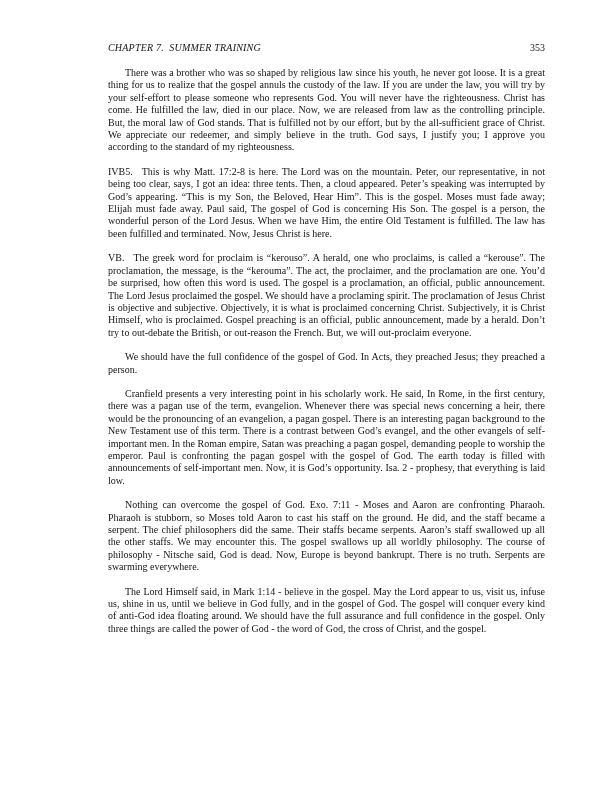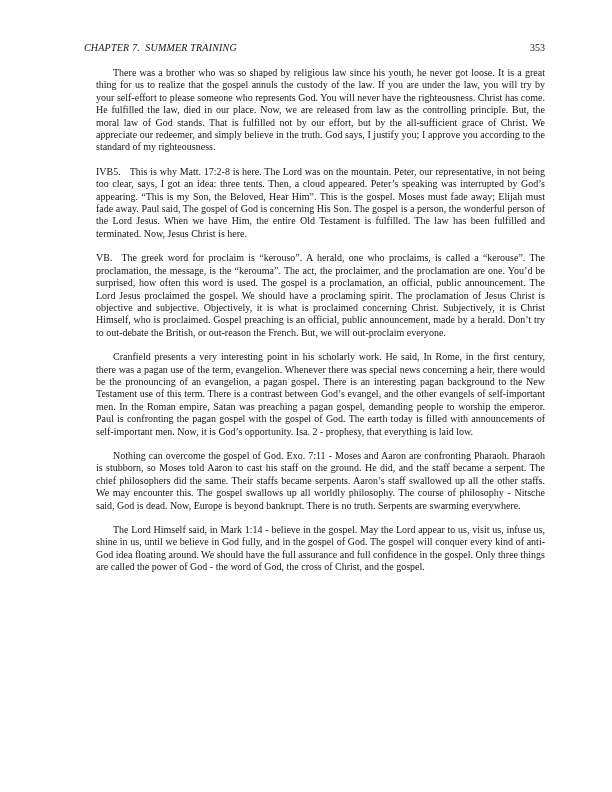--- a/index.html
+++ b/index.html
@@ -6,21 +6,21 @@
     margin: 0;
     padding: 0;
     background: #ffffff;
   }
   .page {
     position: relative;
     width: 612px;
     height: 792px;
     box-sizing: border-box;
     background: #ffffff;
-    padding: 42px 67px 0 84px;
+    padding: 42px 67px 0 108px;
     font-family: "Liberation Serif", "DejaVu Serif", serif;
     color: #141414;
     overflow: hidden;
   }
   .running-header {
     display: flex;
     justify-content: space-between;
     align-items: baseline;
     font-size: 10px;
     line-height: 12px;
@@ -28,21 +28,21 @@
   }
   .running-header .chapter {
     font-style: italic;
     white-space: pre;
     letter-spacing: 0.2px;
   }
   .running-header .pagenum {
     font-style: normal;
   }
   .body-text p.para {
-    margin: 0 0 12px 12px;
+    margin: 0 0 12px 0;
     font-size: 10px;
     line-height: 12.4px;
     text-align: justify;
   }
   .body-text p.para.indent {
     text-indent: 17px;
   }
   .plabel {
     font-weight: normal;
     margin-right: 9px;
@@ -63,20 +63,21 @@
 
   <div class="body-text">
 
     <p class="para indent"><span class="plabel"></span><span>There was a brother who was so shaped by religious law since his youth, he never got loose. It is a great thing for us to realize that the gospel annuls the custody of the law. If you are under the law, you will try by your self-effort to please someone who represents God. You will never have the righteousness. Christ has come. He fulfilled the law, died in our place. Now, we are released from law as the controlling principle. But, the moral law of God stands. That is fulfilled not by our effort, but by the all-sufficient grace of Christ. We appreciate our redeemer, and simply believe in the truth. God says, I justify you; I approve you according to the standard of my righteousness.</span></p>
 
     <p class="para"><span class="plabel">IVB5.</span><span>This is why Matt. 17:2-8 is here. The Lord was on the mountain. Peter, our representative, in not being too clear, says, I got an idea: three tents. Then, a cloud appeared. Peter’s speaking was interrupted by God’s appearing. “This is my Son, the Beloved, Hear Him”. This is the gospel. Moses must fade away; Elijah must fade away. Paul said, The gospel of God is concerning His Son. The gospel is a person, the wonderful person of the Lord Jesus. When we have Him, the entire Old Testament is fulfilled. The law has been fulfilled and terminated. Now, Jesus Christ is here.</span></p>
 
 
     <p class="para"><span class="plabel">VB.</span><span>The greek word for proclaim is “kerouso”. A herald, one who proclaims, is called a “kerouse”. The proclamation, the message, is the “kerouma”. The act, the proclaimer, and the proclamation are one. You’d be surprised, how often this word is used. The gospel is a proclamation, an official, public announcement. The Lord Jesus proclaimed the gospel. We should have a proclaming spirit. The proclamation of Jesus Christ is objective and subjective. Objectively, it is what is proclaimed concerning Christ. Subjectively, it is Christ Himself, who is proclaimed. Gospel preaching is an official, public announcement, made by a herald. Don’t try to out-debate the British, or out-reason the French. But, we will out-proclaim everyone.</span></p>
 
+    <p class="para indent"><span class="plabel"></span><span>We should have the full confidence of the gospel of God. In Acts, they preached Jesus; they preached a person.</span></p>
 
 
     <p class="para indent"><span class="plabel"></span><span>Cranfield presents a very interesting point in his scholarly work. He said, In Rome, in the first century, there was a pagan use of the term, evangelion. Whenever there was special news concerning a heir, there would be the pronouncing of an evangelion, a pagan gospel. There is an interesting pagan background to the New Testament use of this term. There is a contrast between God’s evangel, and the other evangels of self-important men. In the Roman empire, Satan was preaching a pagan gospel, demanding people to worship the emperor. Paul is confronting the pagan gospel with the gospel of God. The earth today is filled with announcements of self-important men. Now, it is God’s opportunity. Isa. 2 - prophesy, that everything is laid low.</span></p>
 
     <p class="para indent"><span class="plabel"></span><span>Nothing can overcome the gospel of God. Exo. 7:11 - Moses and Aaron are confronting Pharaoh. Pharaoh is stubborn, so Moses told Aaron to cast his staff on the ground. He did, and the staff became a serpent. The chief philosophers did the same. Their staffs became serpents. Aaron’s staff swallowed up all the other staffs. We may encounter this. The gospel swallows up all worldly philosophy. The course of philosophy - Nitsche said, God is dead. Now, Europe is beyond bankrupt. There is no truth. Serpents are swarming everywhere.</span></p>
 
     <p class="para indent"><span class="plabel"></span><span>The Lord Himself said, in Mark 1:14 - believe in the gospel. May the Lord appear to us, visit us, infuse us, shine in us, until we believe in God fully, and in the gospel of God. The gospel will conquer every kind of anti-God idea floating around. We should have the full assurance and full confidence in the gospel. Only three things are called the power of God - the word of God, the cross of Christ, and the gospel.</span></p>
 
   </div>
 

